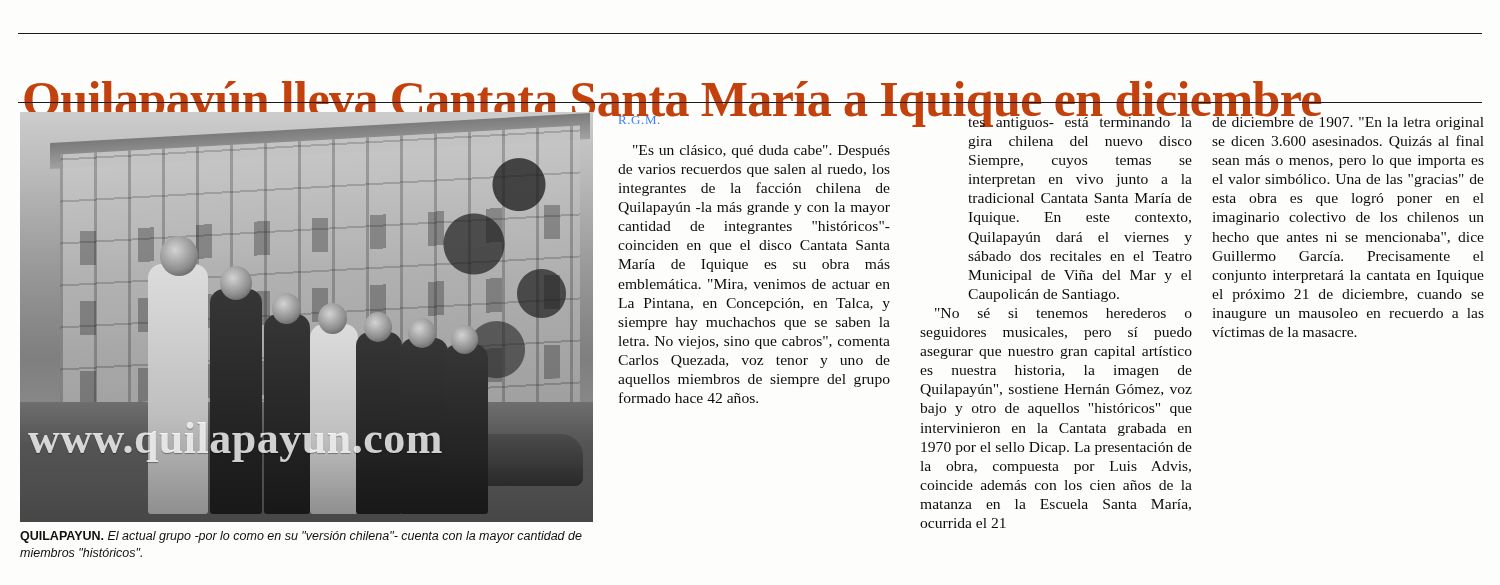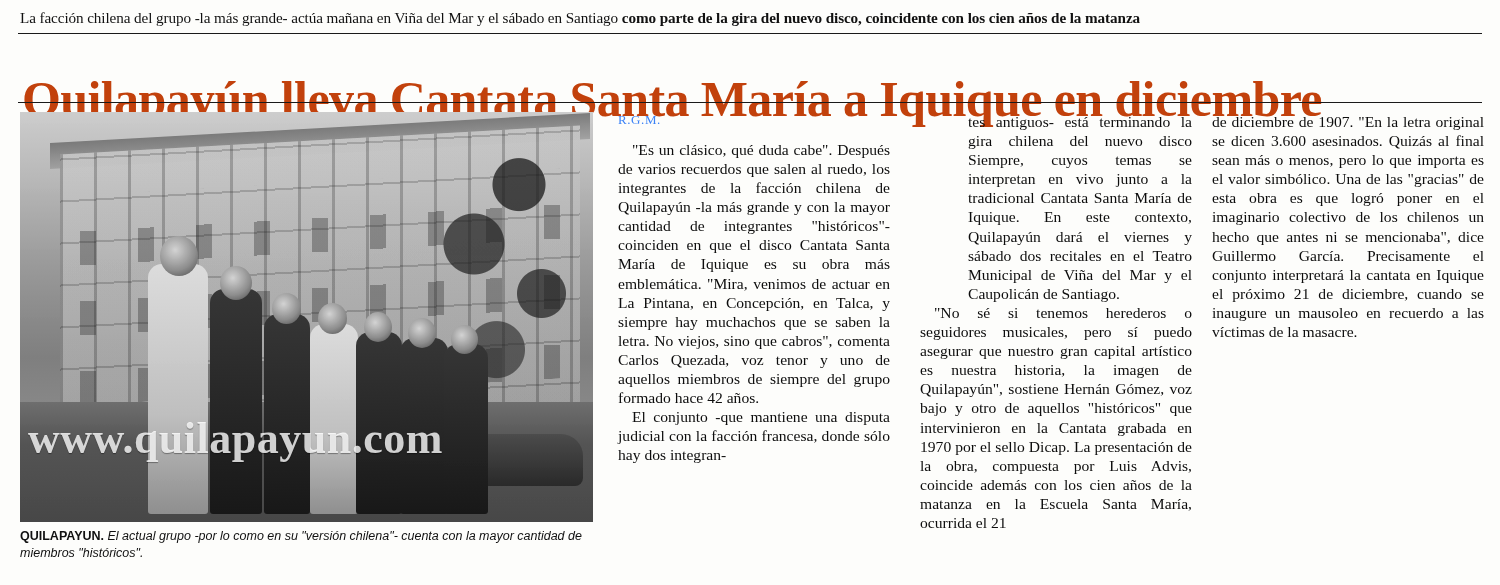--- a/index.html
+++ b/index.html
@@ -254,23 +254,20 @@
     margin-bottom: 12px;
     text-indent: 0;
     color: #3b82f6;
   }
 </style>
 </head>
 <body>
 
 <div class="page">
 
-  <div class="kicker">
-    <span class="light">La facción chilena del grupo -la más grande- actúa mañana en Viña del Mar y el sábado en Santiago </span><span class="bold">como parte de la gira del nuevo disco, coincidente con los cien años de la matanza</span>
-  </div>
 
   <div class="rule-top"></div>
 
   <h1 class="headline">Quilapayún lleva Cantata Santa María a Iquique en diciembre</h1>
 
   <div class="rule-under-head"></div>
 
   <div class="photo-wrap">
     <div class="photo">
       <div class="bld-roof"></div>
@@ -300,21 +297,20 @@
     </div>
   </div>
 
   <div class="caption">
     <span class="cap-lead">QUILAPAYUN.</span><span class="cap-text"> El actual grupo -por lo como en su "versión chilena"- cuenta con la mayor cantidad de miembros "históricos".</span>
   </div>
 
   <div class="col" id="col1">
     <div class="byline">R.G.M.</div>
     <p class="first">"Es un clásico, qué duda cabe". Después de varios recuerdos que salen al ruedo, los integrantes de la facción chilena de Quilapayún -la más grande y con la mayor cantidad de integrantes "históricos"- coinciden en que el disco Cantata Santa María de Iquique es su obra más emblemática. "Mira, venimos de actuar en La Pintana, en Concepción, en Talca, y siempre hay muchachos que se saben la letra. No viejos, sino que cabros", comenta Carlos Quezada, voz tenor y uno de aquellos miembros de siempre del grupo formado hace 42 años.</p>
-    <p>El conjunto -que mantiene una disputa judicial con la facción francesa, donde sólo hay dos integran-</p>
   </div>
 
   <div class="col" id="col2">
     <p class="first" style="text-indent:0;margin-left:48px;">tes antiguos- está terminando la gira chilena del nuevo disco Siempre, cuyos temas se interpretan en vivo junto a la tradicional Cantata Santa María de Iquique. En este contexto, Quilapayún dará el viernes y sábado dos recitales en el Teatro Municipal de Viña del Mar y el Caupolicán de Santiago.</p>
     <p>"No sé si tenemos herederos o seguidores musicales, pero sí puedo asegurar que nuestro gran capital artístico es nuestra historia, la imagen de Quilapayún", sostiene Hernán Gómez, voz bajo y otro de aquellos "históricos" que intervinieron en la Cantata grabada en 1970 por el sello Dicap. La presentación de la obra, compuesta por Luis Advis, coincide además con los cien años de la matanza en la Escuela Santa María, ocurrida el 21</p>
   </div>
 
   <div class="col" id="col3">
     <p class="first" style="text-indent:0;">de diciembre de 1907. "En la letra original se dicen 3.600 asesinados. Quizás al final sean más o menos, pero lo que importa es el valor simbólico. Una de las "gracias" de esta obra es que logró poner en el imaginario colectivo de los chilenos un hecho que antes ni se mencionaba", dice Guillermo García. Precisamente el conjunto interpretará la cantata en Iquique el próximo 21 de diciembre, cuando se inaugure un mausoleo en recuerdo a las víctimas de la masacre.</p>
   </div>

